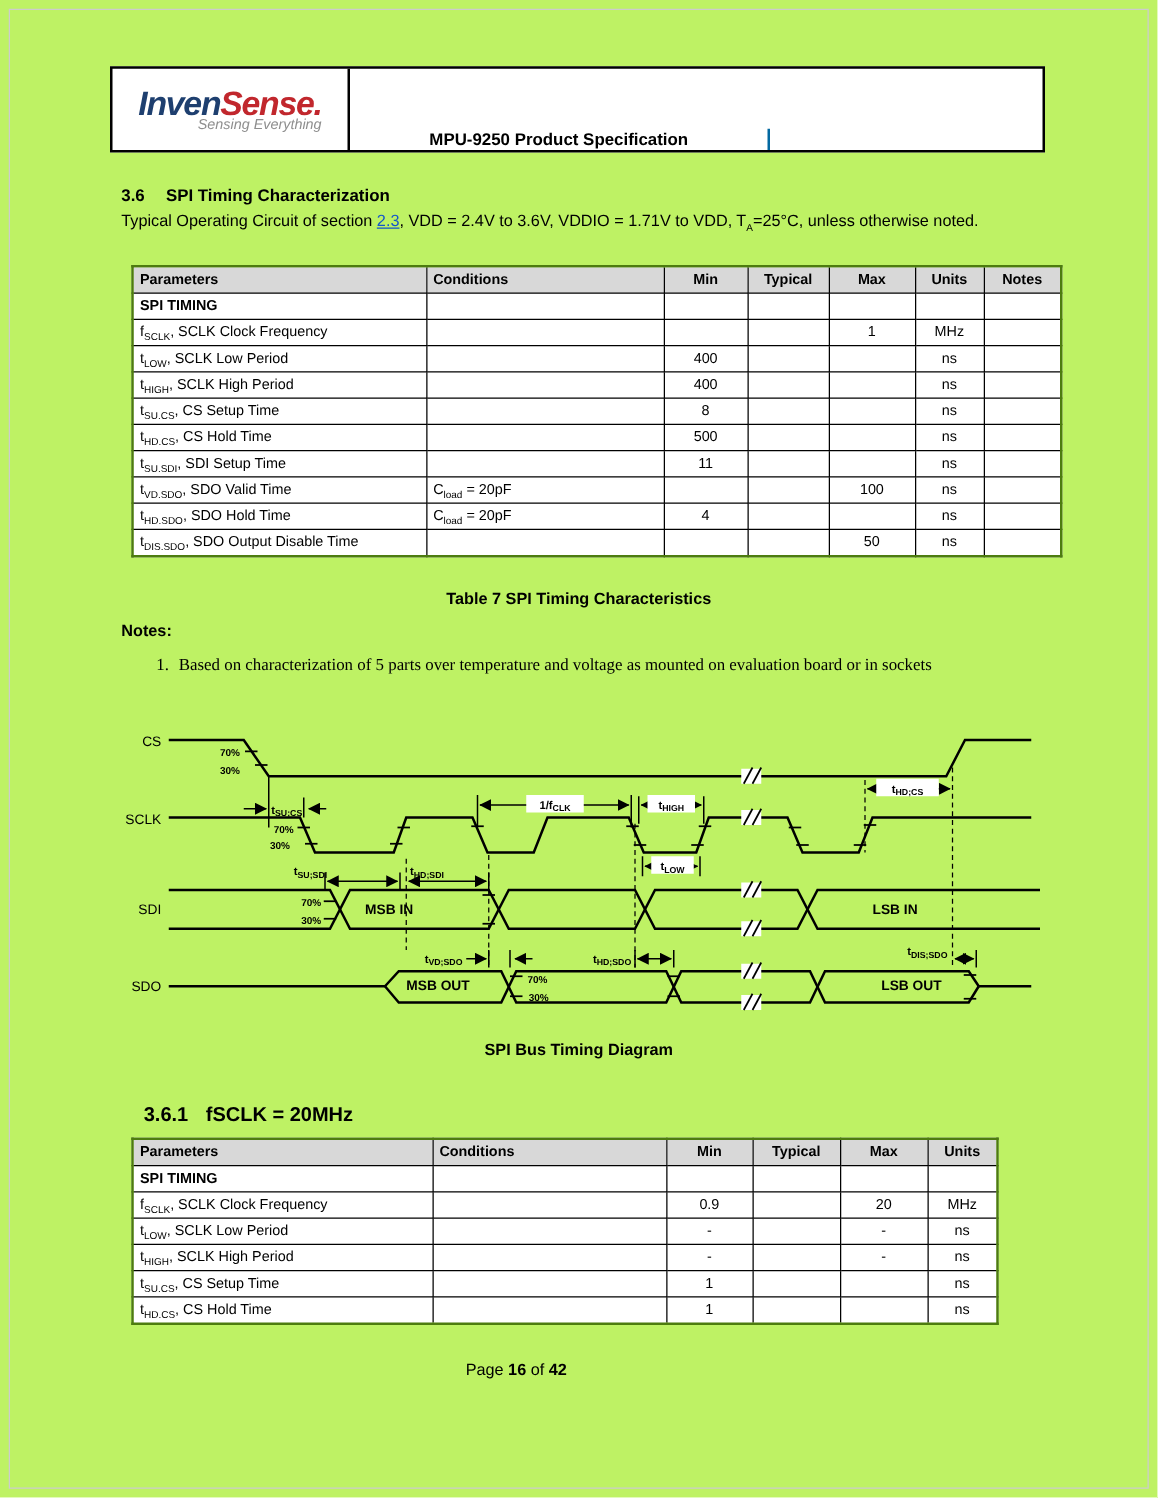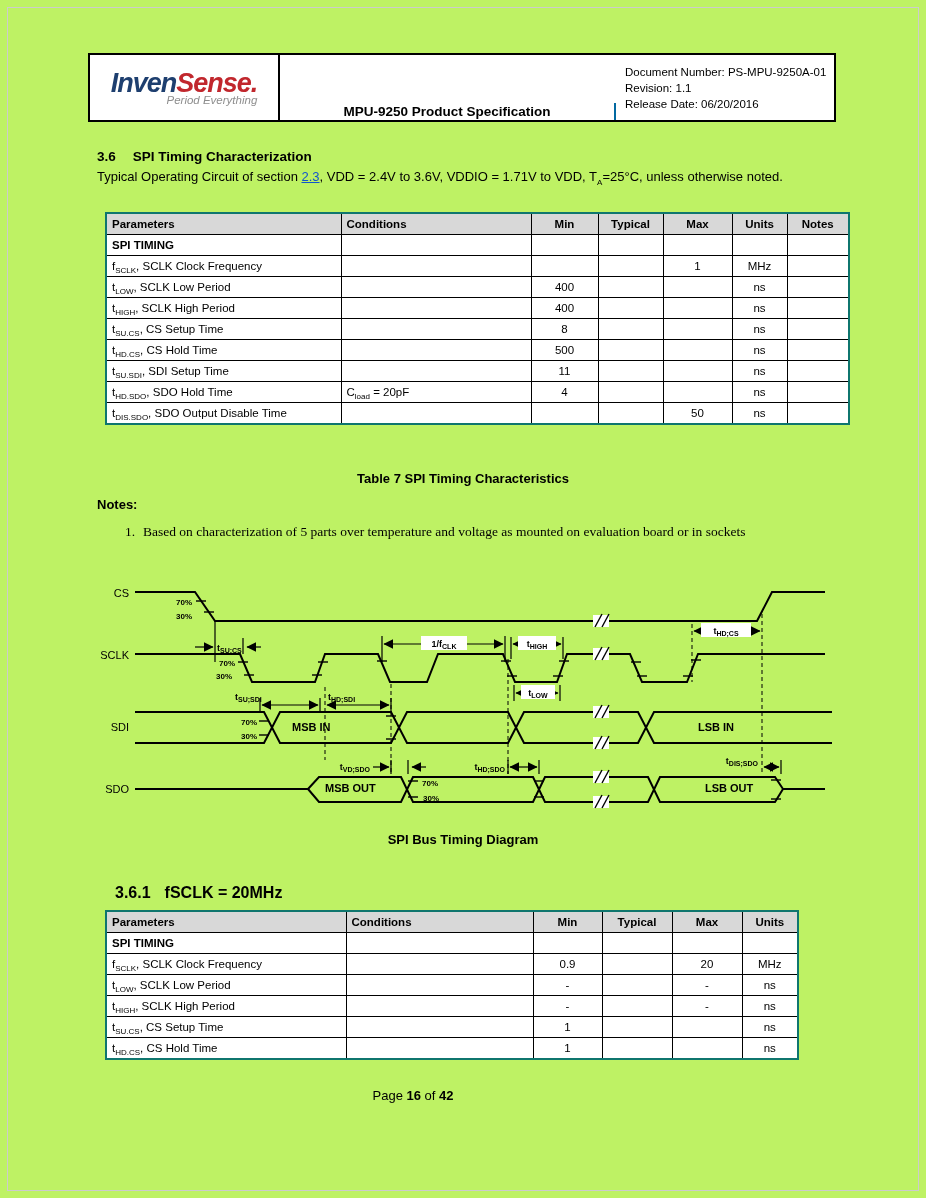--- a/index.html
+++ b/index.html
@@ -21,21 +21,21 @@
   .logo .red{color:#c1272d;}
   .tagline{font-style:italic;font-size:11.5px;color:#8e8e8e;text-align:right;margin-top:-2px;letter-spacing:0;}
 
   .h36{position:absolute;left:97px;top:149px;font-weight:bold;font-size:13.5px;}
   .h36 .num{margin-right:17px;}
   .intro{position:absolute;left:97px;top:168px;width:748px;font-size:13px;line-height:17.5px;}
   .link{color:#1155cc;text-decoration:underline;cursor:pointer;}
   sub{font-size:8px;line-height:0;}
 
   table.spec{border-collapse:collapse;table-layout:fixed;font-size:11.5px;background:#fff;
-             border:2px solid #0f766e;}
+             border:2px solid #4d7c0f;}
   table.spec th,table.spec td{border:1px solid #000;padding:0 5px;height:20px;overflow:hidden;white-space:nowrap;}
   table.spec th{background:#d8d8d8;font-weight:bold;text-align:left;}
   table.spec th.num{text-align:center;}
   table.spec td.num{text-align:center;}
   table.spec td.sect{font-weight:bold;}
   .t1{position:absolute;left:105px;top:212px;width:743px;}
   .t2{position:absolute;left:105px;top:910px;width:692px;}
 
   .caption1{position:absolute;left:0;top:471px;width:926px;text-align:center;font-weight:bold;font-size:13px;}
   .notes-label{position:absolute;left:97px;top:497px;font-weight:bold;font-size:13px;}
@@ -63,29 +63,24 @@
 </head>
 <body>
 
 <div class="page">
   <div class="sheet-border"></div>
 
   <div class="hdr">
     <div class="hdr-logo">
       <div class="logo-box">
         <div class="logo"><span class="blue">Inven</span><span class="red">Sense</span><span class="red">.</span></div>
-        <div class="tagline">Period Everything</div>
+        <div class="tagline">Sensing Everything</div>
       </div>
     </div>
     <div class="hdr-title">MPU-9250 Product Specification</div>
-    <div class="hdr-doc">
-      <div>Document Number: PS-MPU-9250A-01</div>
-      <div>Revision: 1.1</div>
-      <div>Release Date: 06/20/2016</div>
-    </div>
   </div>
 
   <div class="h36">
     <span class="num">3.6</span><span>SPI Timing Characterization</span>
   </div>
   <div class="intro"><span>Typical Operating Circuit of section </span><span class="link">2.3</span><span>, VDD = 2.4V to 3.6V, VDDIO = 1.71V to VDD, T</span><sub>A</sub><span>=25°C, unless otherwise noted.</span></div>
 
   <table class="spec t1">
     <colgroup>
         <col style="width:235px">
@@ -174,20 +169,29 @@
           <td><span>t</span><sub>SU.SDI</sub><span>, SDI Setup Time</span></td>
           <td><span></span><sub></sub><span></span></td>
           <td class="num">11</td>
           <td class="num"></td>
           <td class="num"></td>
           <td class="num">ns</td>
           <td class="num"></td>
         </tr>
 
 
+        <tr>
+          <td><span>t</span><sub>VD.SDO</sub><span>, SDO Valid Time</span></td>
+          <td><span>C</span><sub>load</sub><span> = 20pF</span></td>
+          <td class="num"></td>
+          <td class="num"></td>
+          <td class="num">100</td>
+          <td class="num">ns</td>
+          <td class="num"></td>
+        </tr>
 
         <tr>
           <td><span>t</span><sub>HD.SDO</sub><span>, SDO Hold Time</span></td>
           <td><span>C</span><sub>load</sub><span> = 20pF</span></td>
           <td class="num">4</td>
           <td class="num"></td>
           <td class="num"></td>
           <td class="num">ns</td>
           <td class="num"></td>
         </tr>

